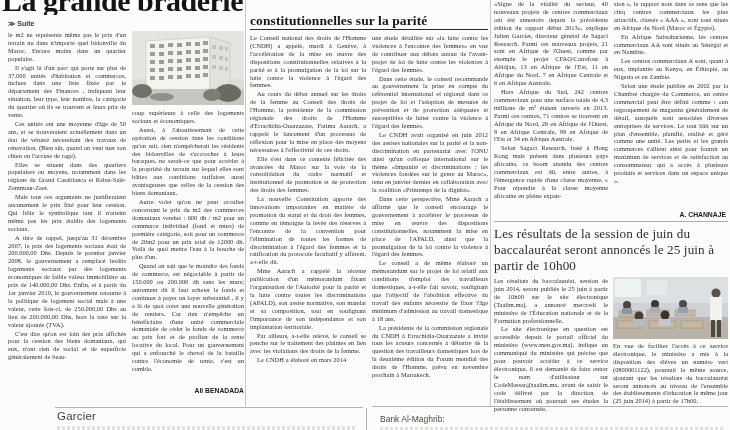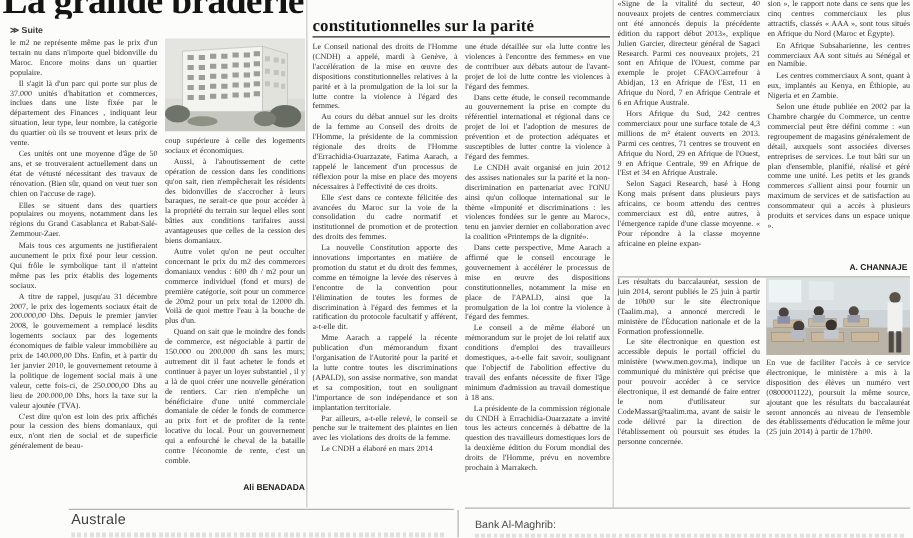--- a/index.html
+++ b/index.html
@@ -232,20 +232,21 @@
           <p class="para">sion », le rapport note dans ce sens que les cinq centres commerciaux les plus attractifs, classés « AAA », sont tous situés en Afrique du Nord (Maroc et Égypte).</p>
           <p class="para">En Afrique Subsaharienne, les centres commerciaux AA sont situés au Sénégal et en Namibie.</p>
           <p class="para">Les centres commerciaux A sont, quant à eux, implantés au Kenya, en Éthiopie, au Nigeria et en Zambie.</p>
           <p class="para">Selon une étude publiée en 2002 par la Chambre chargée du Commerce, un centre commercial peut être défini comme : «un regroupement de magasins généralement de détail, auxquels sont associées diverses entreprises de services. Le tout bâti sur un plan d'ensemble, planifié, réalisé et géré comme une unité. Les petits et les grands commerces s'allient ainsi pour fournir un maximum de services et de satisfaction au consommateur qui a accès à plusieurs produits et services dans un espace unique ».</p>
         </div>
     </div>
     <div class="byline afr-byline">A. CHANNAJE</div>
     <div class="right-sep"></div>
 
     <div>
+      <div class="bac-headline">Les résultats de la session de juin du baccalauréat seront annoncés le 25 juin à partir de 10h00</div>
       <div class="cols bac-cols">
         <div class="ncol bac-c1">
             <p class="para">Les résultats du baccalauréat, session de juin 2014, seront publiés le 25 juin à partir de 10h00 sur le site électronique (Taalim.ma), a annoncé mercredi le ministère de l'Éducation nationale et de la Formation professionnelle.</p>
             <p class="para">Le site électronique en question est accessible depuis le portail officiel du ministère (www.men.gov.ma), indique un communiqué du ministère qui précise que pour pouvoir accéder à ce service électronique, il est demandé de faire entrer le nom d'utilisateur sur CodeMassar@taalim.ma, avant de saisir le code délivré par la direction de l'établissement où poursuit ses études la personne concernée.</p>
           </div>
         <div class="bac-c2">
           <div class="bac-photo">
             <svg width="115" height="62" viewBox="0 0 115 62" xmlns="http://www.w3.org/2000/svg">
               <rect width="115" height="62" fill="#cdd3d6"></rect>
               <rect x="0" y="0" width="115" height="26" fill="#dbe1e3"></rect>
@@ -287,19 +288,19 @@
             </div>
         </div>
       </div>
     </div>
   </div>
 
   <div class="hrule" style="left:55px; top:407px; width:308px;"></div>
   <div class="hrule" style="left:372px; top:406px; width:356px;"></div>
   <div class="vrule" style="left:366px; top:408px; height:22px; background:#b4b4af;"></div>
 
-  <div class="foot-label-left">Australe</div>
+  <div class="foot-label-left">Garcier</div>
   <div class="foot-label-right">Bank Al-Maghrib:</div>
 
   <div class="ghost" style="left:57px; top:426px; width:300px;"></div>
   <div class="ghost" style="left:380px; top:427px; width:344px;"></div>
 
 </div>
 
 </body></html>

